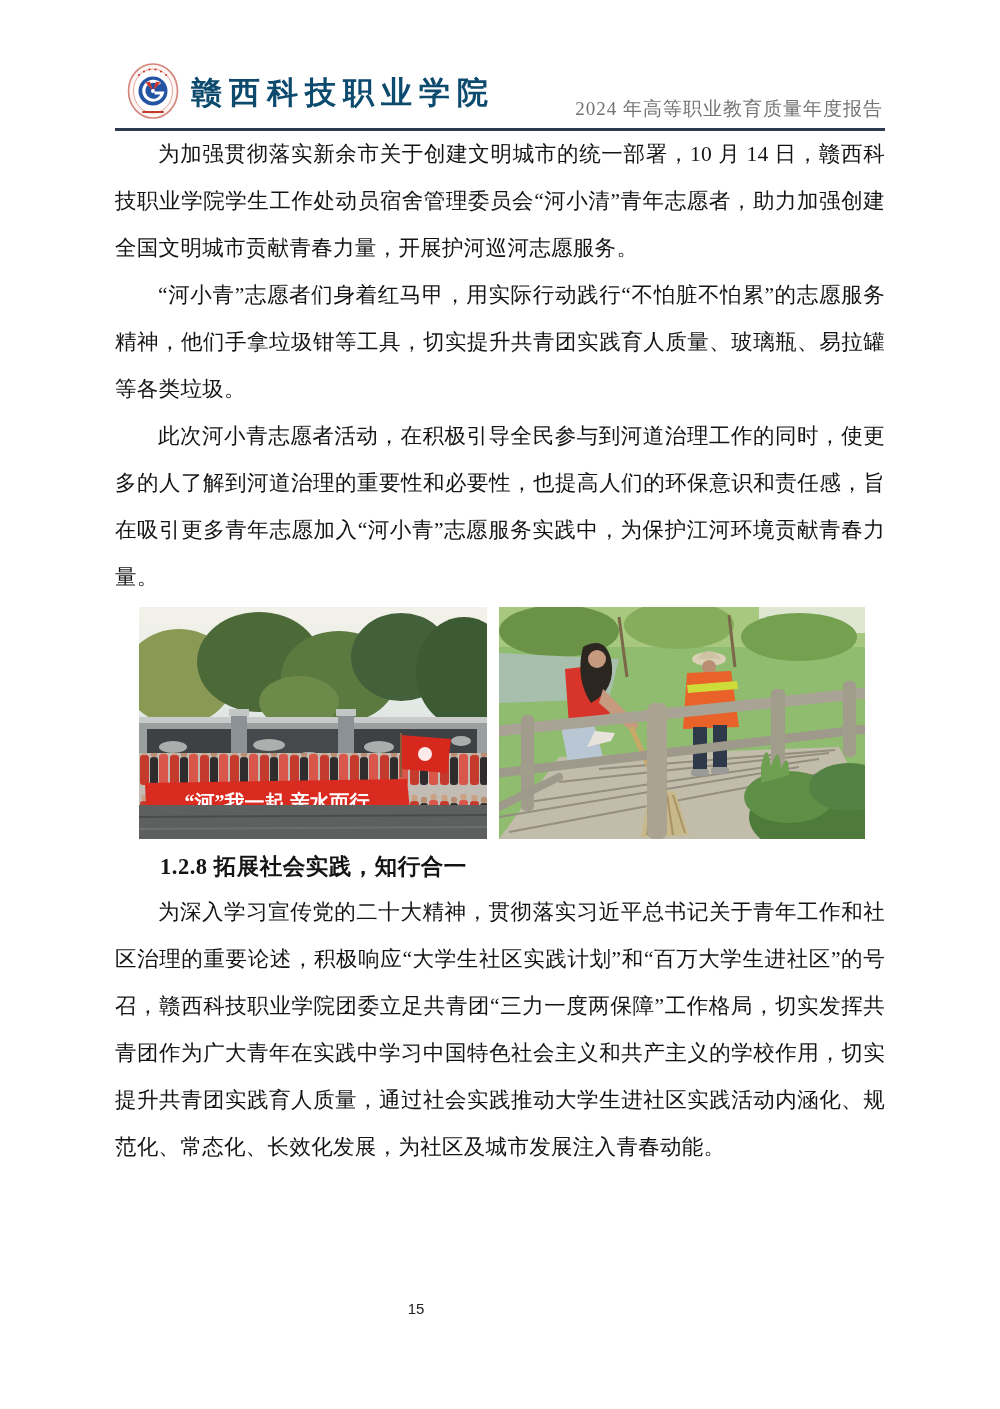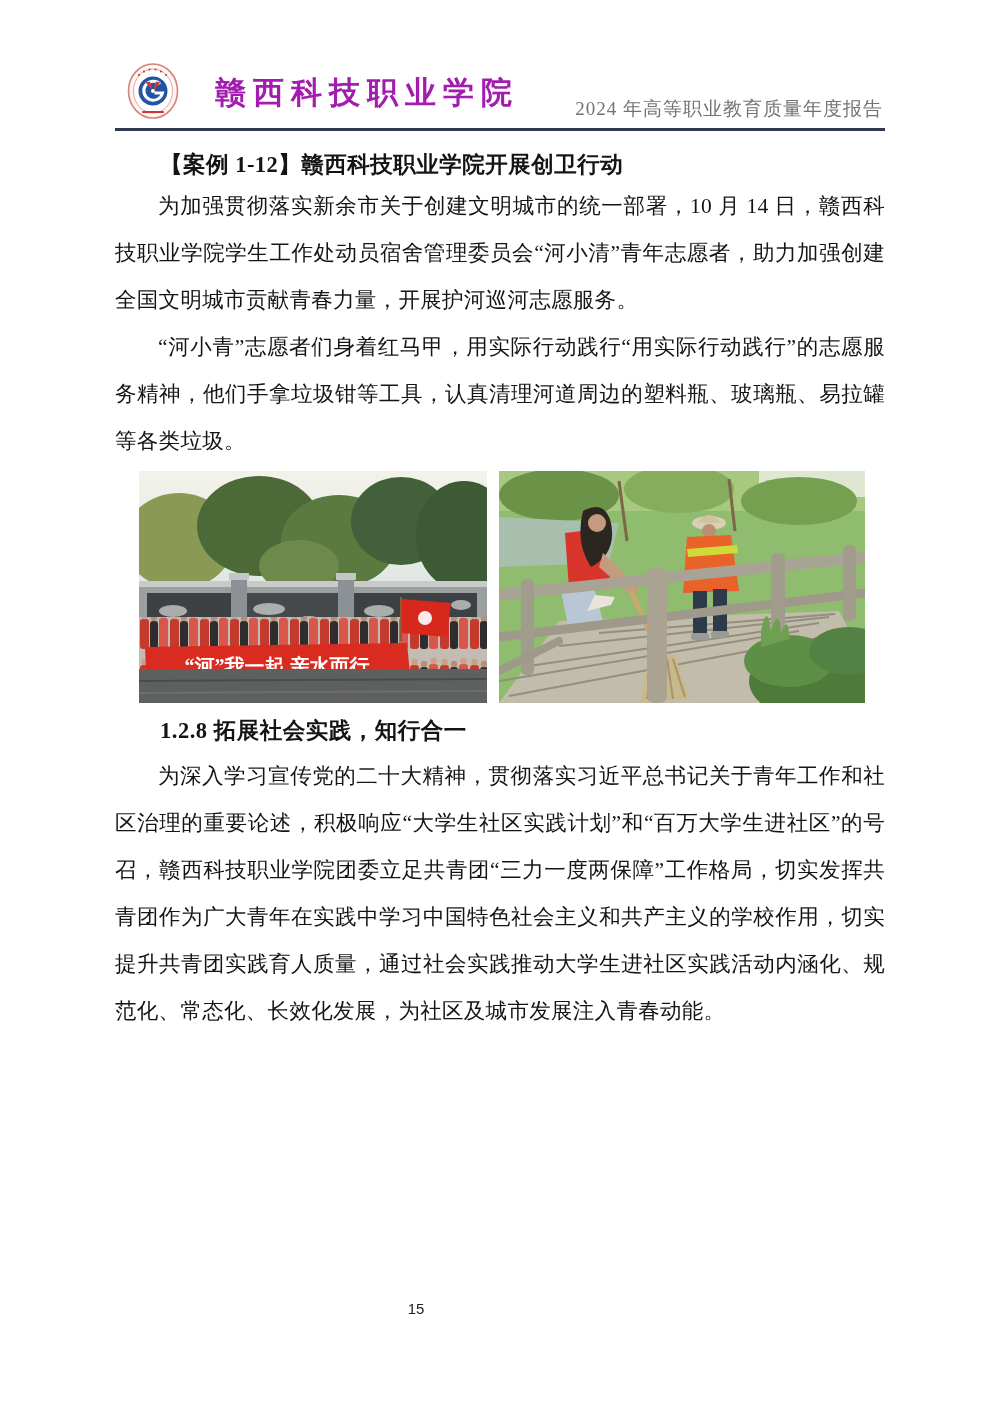--- a/index.html
+++ b/index.html
@@ -6,23 +6,22 @@
   body{
     width:1000px;height:1409px;background:#ffffff;position:relative;overflow:hidden;
     font-family:"Liberation Serif","DejaVu Serif",serif;color:#141414;
   }
   .page{position:absolute;left:115px;top:0;width:770px;}
   
   .header{position:relative;height:128px;border-bottom:3px solid #2f3a52;}
   .logo{position:absolute;left:12px;top:62px;width:52px;height:58px;}
   .school-name{
     position:absolute;left:76px;top:72px;
-    font-size:31px;font-weight:bold;color:#a21caf;letter-spacing:7px;
+    font-size:31px;font-weight:bold;color:#0c4a6e;letter-spacing:7px;
     font-family:"Liberation Serif","DejaVu Serif",serif;
-    margin-left:24px;
   }
   .report-title{
     position:absolute;right:2px;bottom:6px;
     font-size:19px;color:#737373;letter-spacing:1px;
   }
   
   .case-heading{
     margin:16px 0 0 0;line-height:36px;font-size:22.5px;font-weight:bold;
     text-indent:2em;letter-spacing:.5px;
   }
@@ -70,24 +69,24 @@
       <circle cx="26" cy="29" r="14.5" fill="#2353a3"></circle>
       <path d="M33 22 a9.5 9.5 0 1 0 2.5 9 l-8 0" fill="none" stroke="#ffffff" stroke-width="3"></path>
       <path d="M26 29 L18.5 20.5 L23 19.5 Z" fill="#d03a2f"></path>
       <path d="M26 29 L33.5 20.5 L29 19.5 Z" fill="#d03a2f"></path>
       <circle cx="26" cy="29" r="2" fill="#ffffff"></circle>
     </svg>
     <div class="school-name">赣西科技职业学院</div>
     <div class="report-title">2024 年高等职业教育质量年度报告</div>
   </div>
 
-  <h2 class="case-heading">【案例 1-12】赣西科技职业学院开展创卫行动</h2>
 
   <p class="body-par">为加强贯彻落实新余市关于创建文明城市的统一部署，10 月 14 日，赣西科技职业学院学生工作处动员宿舍管理委员会“河小清”青年志愿者，助力加强创建全国文明城市贡献青春力量，开展护河巡河志愿服务。</p>
-  <p class="body-par">“河小青”志愿者们身着红马甲，用实际行动践行“用实际行动践行”的志愿服务精神，他们手拿垃圾钳等工具，认真清理河道周边的塑料瓶、玻璃瓶、易拉罐等各类垃圾。</p>
+  <p class="body-par">“河小青”志愿者们身着红马甲，用实际行动践行“不怕脏不怕累”的志愿服务精神，他们手拿垃圾钳等工具，切实提升共青团实践育人质量、玻璃瓶、易拉罐等各类垃圾。</p>
+  <p class="body-par">此次河小青志愿者活动，在积极引导全民参与到河道治理工作的同时，使更多的人了解到河道治理的重要性和必要性，也提高人们的环保意识和责任感，旨在吸引更多青年志愿加入“河小青”志愿服务实践中，为保护江河环境贡献青春力量。</p>
 
   <div class="photos">
 
     <svg class="photo" width="348" height="232" viewBox="0 0 348 232">
       <defs>
         <linearGradient id="skyL" x1="0" y1="0" x2="0" y2="1">
           <stop offset="0" stop-color="#f3f2ea"></stop>
             <stop offset="1" stop-color="#dfe7e3"></stop>
         </linearGradient>
         <pattern id="crowd" width="30" height="46" patternUnits="userSpaceOnUse">

